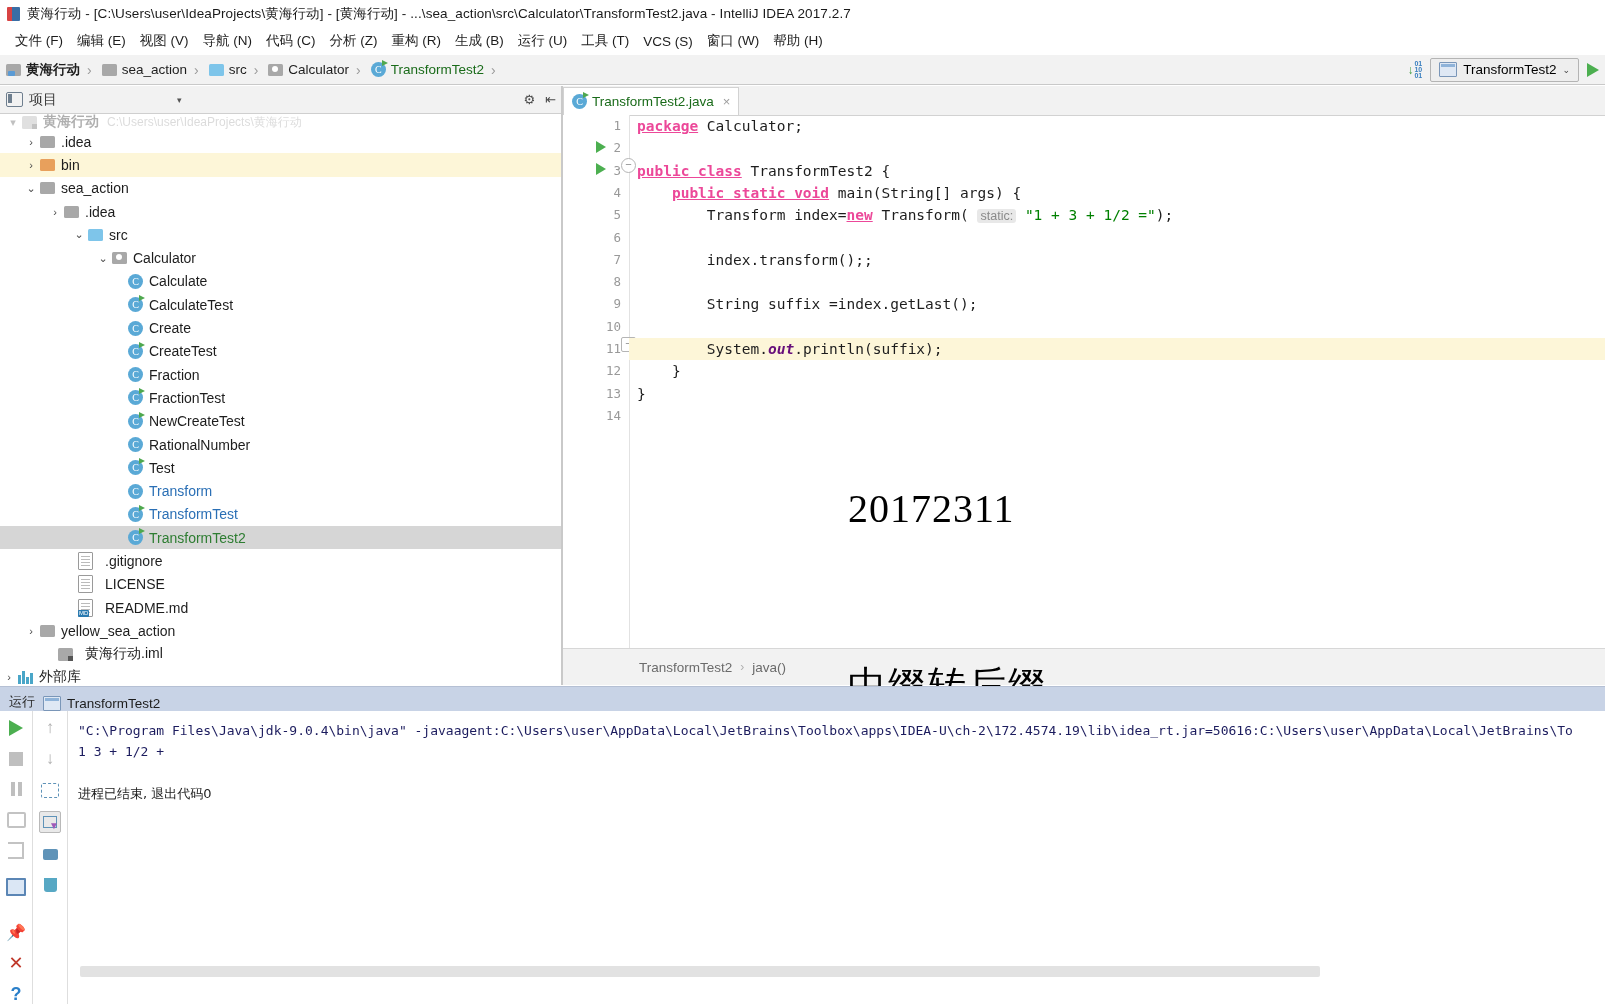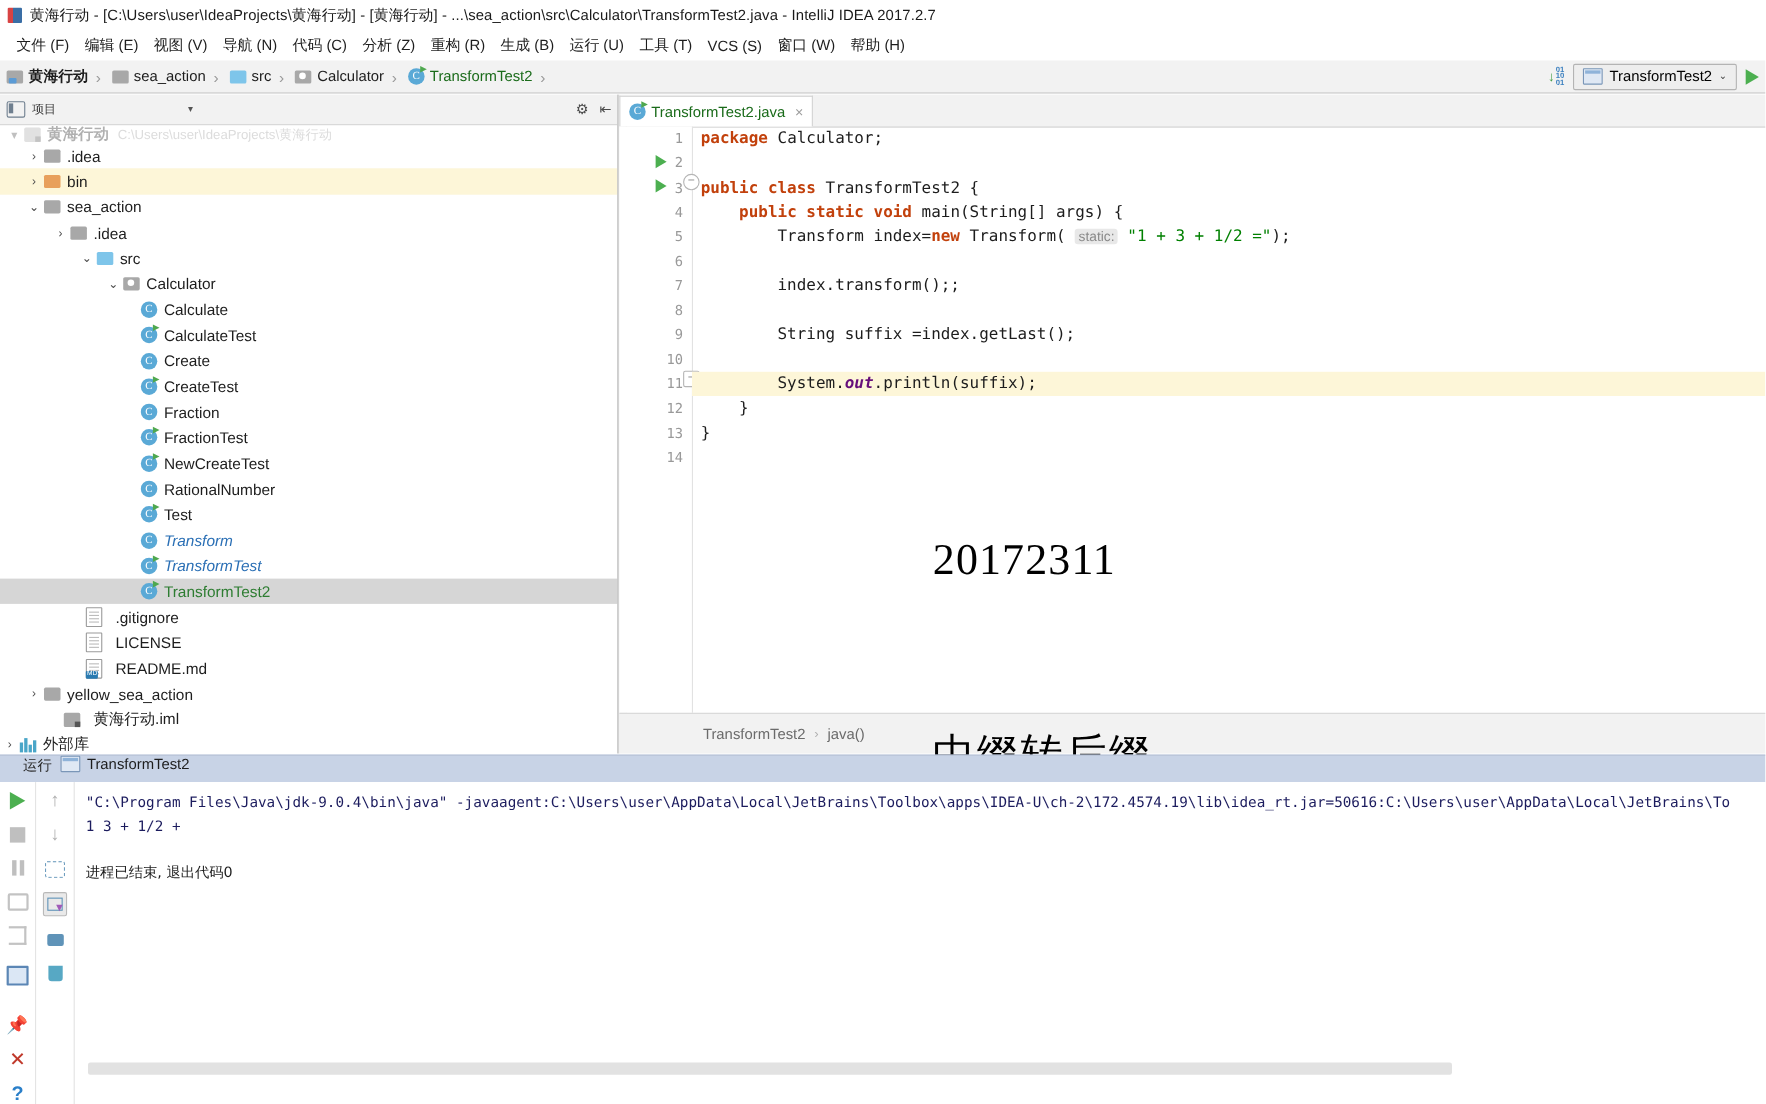--- a/index.html
+++ b/index.html
@@ -74,41 +74,41 @@
     width:0;height:0;border-left:12px solid #4caf50;
     border-top:7px solid transparent;border-bottom:7px solid transparent;
   }
 
   
   .proj-header{
     position:absolute;left:0;top:86px;width:562px;height:28px;
     background:#f2f2f2;border-bottom:1px solid #cfcfcf;
     display:flex;align-items:center;box-sizing:border-box;padding:0 6px;
   }
-  .proj-header .ptitle{font-size:11px;color:#3b3b3b;margin-left:6px;text-align:center;}
+  .proj-header .ptitle{font-size:14px;color:#3b3b3b;margin-left:6px;text-align:center;}
   .ph-icons{display:flex;align-items:center;gap:10px;margin-left:auto;font-size:13px;color:#4a4a4a;}
   .proj-ico{width:15px;height:13px;border:1.6px solid #6f7f8f;border-radius:2px;position:relative;flex:none;}
   .proj-ico:after{content:"";position:absolute;left:1px;top:1px;width:4px;height:9px;background:#6f7f8f;}
 
   .tree{
     position:absolute;left:0;top:114px;width:562px;height:571px;
     background:#ffffff;overflow:hidden;
   }
   .row{
     display:flex;align-items:center;height:23.3px;padding-left:4px;
     box-sizing:border-box;white-space:nowrap;cursor:default;font-size:14px;
   }
   .row .arrow{width:18px;text-align:center;font-size:11px;color:#4c4c4c;flex:none;}
   .row .ico{margin-right:6px;flex:none;}
   .row .lbl{color:#1d1d1d;}
   .row.hl-bin{background:#fdf6d8;}
   .row.sel{background:#d6d6d6;}
   .row.sel .lbl{color:#2e7d32;}
   .lbl.blue{color:#2a6fb5;}
-  .row.cut .lbl{color:#2a6fb5;font-style:italic;}
+  .row.cut .lbl{color:#2a6fb5;}
   .fileicon{
     width:13px;height:16px;background:#fff;border:1px solid #9a9a9a;border-radius:1px;
     position:relative;flex:none;
   }
   .fileicon:before{
     content:"";position:absolute;left:2px;top:3px;right:2px;height:1px;
     box-shadow:0 0 0 0 #bbb,0 3px 0 0 #bbb,0 6px 0 0 #bbb,0 9px 0 0 #bbb;
     background:#bbb;
   }
   .mdbadge{
@@ -144,21 +144,21 @@
   .code-area{
     position:absolute;left:66px;top:29px;right:0;bottom:37px;overflow:hidden;
     font-family:"DejaVu Sans Mono","Liberation Mono",monospace;
     font-size:14.5px;line-height:22.3px;
   }
   .ln{
     position:absolute;right:8px;color:#999999;font-size:12.5px;
     font-family:"DejaVu Sans Mono",monospace;line-height:22.3px;
   }
   .codeline{position:absolute;left:8px;white-space:pre;color:#1d1d1d;}
-  .kw{color:#c2410c;font-weight:bold;}
+  .kw{color:#ec4899;font-weight:bold;text-decoration:underline;}
   .str{color:#008000;}
   .fld{color:#660e7a;font-weight:bold;font-style:italic;}
   .hint{
     background:#e8e8e8;color:#8a8a8a;font-size:12.5px;border-radius:3px;padding:0 3px;
     font-family:"Liberation Sans",sans-serif;
   }
   .hl-line{position:absolute;left:0;right:0;height:22.3px;background:#fdf6d8;}
   .run-tri{
     position:absolute;width:0;height:0;border-left:10px solid #4caf50;
     border-top:6px solid transparent;border-bottom:6px solid transparent;
@@ -181,21 +181,21 @@
     font-size:40px;color:#000;letter-spacing:1px;
   }
   .overlay-cn{
     position:absolute;font-family:"DejaVu Sans","Liberation Sans",sans-serif;
     font-size:38px;color:#000;letter-spacing:2px;
   }
 
   
   .run-header{
     position:absolute;left:0;top:686px;width:1605px;height:25px;
-    background:#c8d3e6;display:flex;align-items:flex-start;padding-left:21px;
+    background:#c8d3e6;display:flex;align-items:flex-end;padding-left:9px;
     box-sizing:border-box;border-top:1px solid #b5c0d4;
   }
   .run-header .rlabel{font-size:13px;color:#2a2a2a;margin-right:8px;}
   .run-header .rname{font-size:13.5px;color:#1d1d1d;margin-left:6px;}
   .winicon{
     width:16px;height:13px;border:1.5px solid #7a96b8;background:#dfe8f4;border-radius:1px;
     position:relative;flex:none;
   }
   .winicon:after{content:"";position:absolute;left:1px;top:1px;right:1px;height:3px;background:#8fb3d9;}
 

